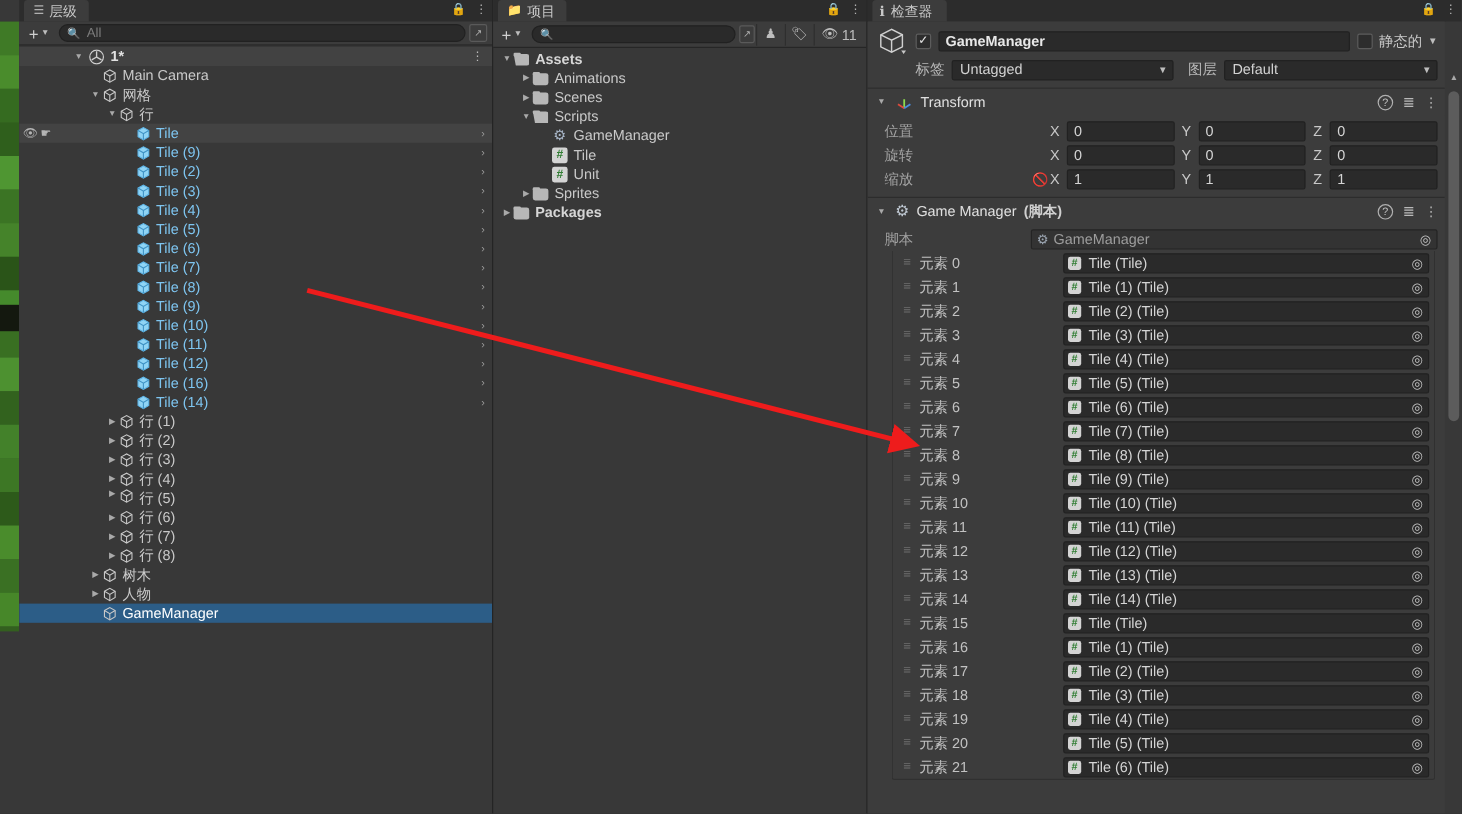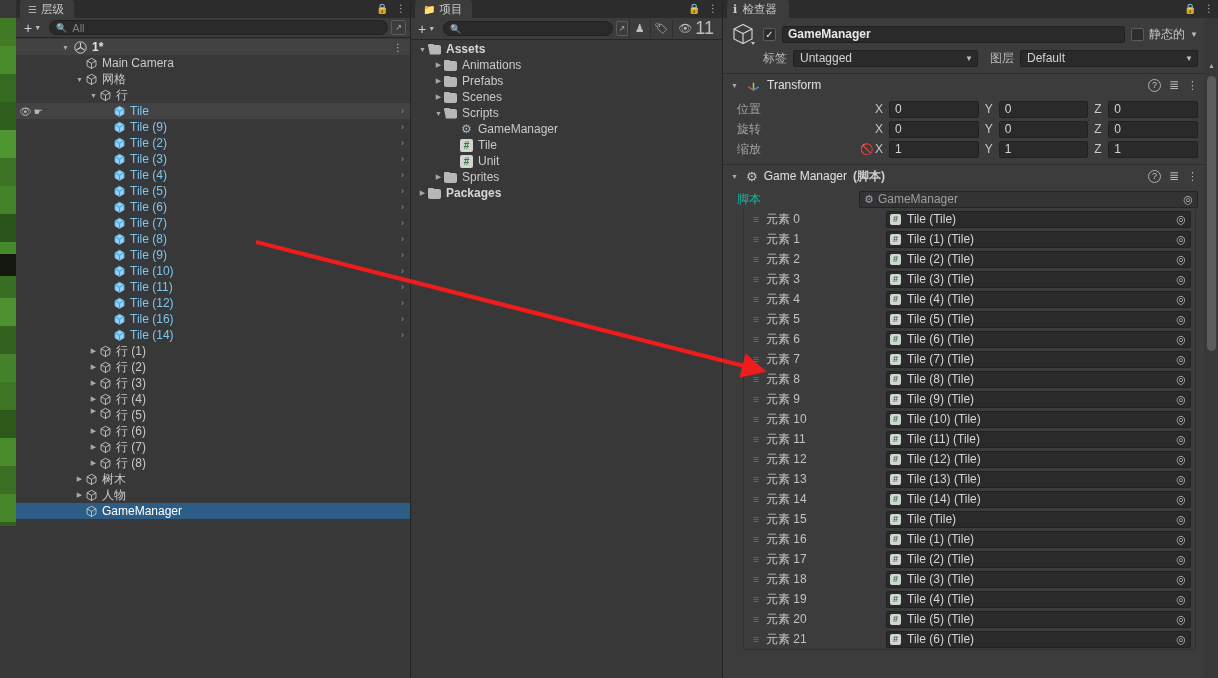--- a/index.html
+++ b/index.html
@@ -540,45 +540,38 @@
         <span class="sph"></span>
       </div>
       <div class="sq-btn">↗</div>
       <div class="pt-sep"></div>
       <div class="pt-ico">♟</div>
       <div class="pt-sep"></div>
       <div class="pt-ico">🏷</div>
       <div class="pt-sep"></div>
       <div class="pt-ico" style="width:auto;gap:3px;padding:0 5px">
         <span>👁</span>
-        <span style="font-size:18px">11</span>
+        <span style="font-size:12px">11</span>
       </div>
     </div>
 
     <div class="proj-tree">
       <div id="projItems">
           <div class="prow">
             <span style="display:inline-flex;align-items:center;margin-left:6px">
               <span class="disclosure open"></span>
               <span class="folder open"></span>
               <span class="bold">Assets</span>
             </span>
           </div>
           <div class="prow">
             <span style="display:inline-flex;align-items:center;margin-left:22px">
               <span class="disclosure closed"></span>
               <span class="folder"></span>
               <span class="">Animations</span>
-            </span>
-          </div>
-          <div class="prow">
-            <span style="display:inline-flex;align-items:center;margin-left:22px">
-              <span class="disclosure closed"></span>
-              <span class="folder"></span>
-              <span class="">Prefabs</span>
             </span>
           </div>
           <div class="prow">
             <span style="display:inline-flex;align-items:center;margin-left:22px">
               <span class="disclosure closed"></span>
               <span class="folder"></span>
               <span class="">Scenes</span>
             </span>
           </div>
           <div class="prow">
@@ -754,21 +747,21 @@
           <span class="comp-title">Game Manager</span>
           <span class="comp-sub">(脚本)</span>
           <span class="comp-head-right">
             <span class="help-ico">?</span>
             <span style="font-size:12px">≣</span>
             <span style="font-size:11px">⋮</span>
           </span>
         </div>
         <div class="comp-body" style="padding-top:2px">
           <div class="script-row">
-            <span class="prop-lbl" style="color:#14b8a6">脚本</span>
+            <span class="prop-lbl" style="color:#a3a3a3">脚本</span>
             <div class="obj-field">
               <span style="font-size:11px;color:#9aa4b0">⚙</span>
               <span>GameManager</span>
               <span class="obj-pick">◎</span>
             </div>
           </div>
 
 
           <div class="arr-list">
             <div id="tileRows">

